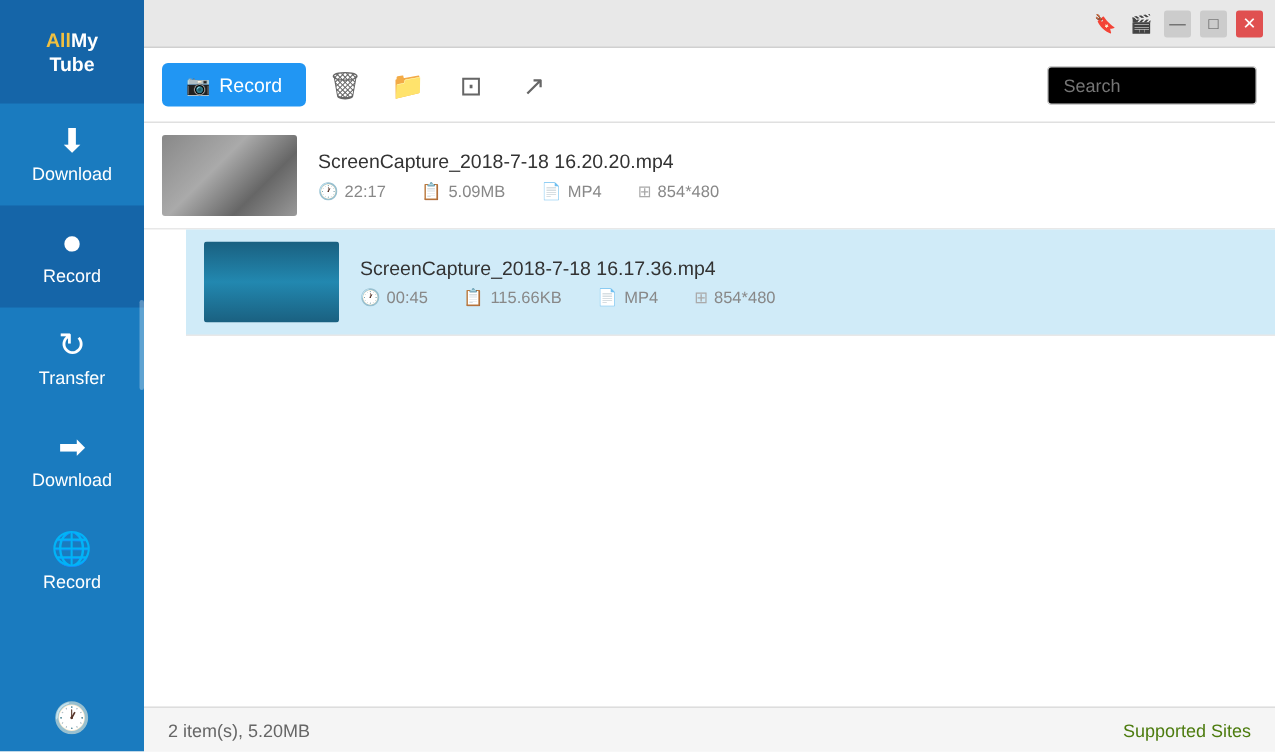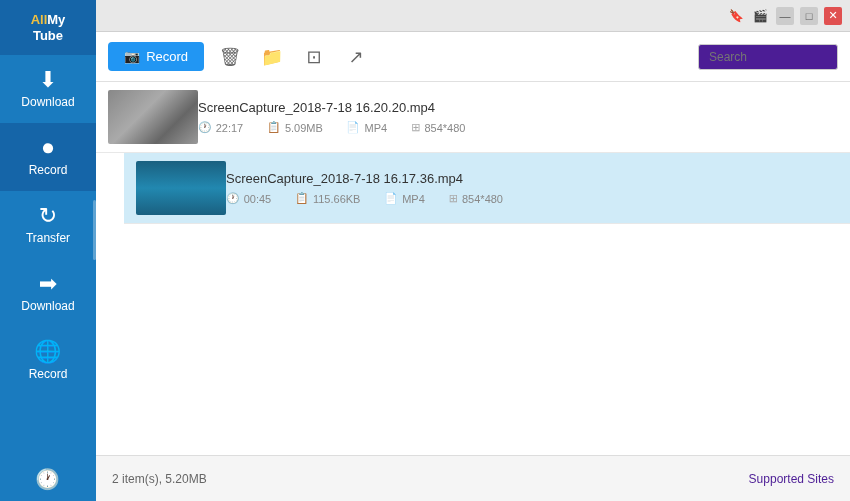--- a/index.html
+++ b/index.html
@@ -11,21 +11,21 @@
       background: #1a7bbf;
       display: flex;
       flex-direction: column;
       align-items: center;
       padding-top: 0;
       height: 501px;
       position: relative;
     }
     .sidebar-logo {
       width: 96px;
-      height: 55px;
+      height: 69px;
       background: #1565a8;
       display: flex;
       align-items: center;
       justify-content: center;
       padding: 8px;
     }
     .logo-text {
       color: white;
       font-size: 13px;
       font-weight: bold;
@@ -147,35 +147,36 @@
       border-radius: 4px;
     }
     .toolbar-spacer { flex: 1; }
     .search-box {
       border: 1px solid #ccc;
       border-radius: 3px;
       padding: 5px 10px;
       font-size: 12px;
       width: 140px;
       color: #999;
-      background: #4c1d95;
+      background: #000000;
     }
 
     
     .file-list {
       flex: 1;
       background: white;
       overflow-y: auto;
     }
     .file-item {
       display: flex;
       align-items: center;
       padding: 8px 12px;
       border-bottom: 1px solid #e8e8e8;
       cursor: pointer;
+      gap: 14px;
     }
     .file-item.selected { background: #d0ebf8; margin-left: 28px; }
     .file-thumb {
       width: 90px;
       height: 54px;
       border-radius: 2px;
       overflow: hidden;
       flex-shrink: 0;
       background: #555;
       position: relative;
@@ -209,32 +210,32 @@
     }
     .meta-item {
       display: flex;
       align-items: center;
       gap: 4px;
     }
     .meta-icon { font-size: 11px; color: #aaa; }
 
     
     .status-bar {
-      height: 46px;
+      height: 30px;
       background: #f5f5f5;
       border-top: 1px solid #ddd;
       display: flex;
       align-items: center;
       justify-content: space-between;
       padding: 0 16px;
       font-size: 12px;
       color: #666;
     }
     .supported-sites {
-      color: #4c1d95;
+      color: #4d7c0f;
       cursor: pointer;
       text-decoration: none;
     }
 
     
     .file-list::-webkit-scrollbar { width: 8px; }
     .file-list::-webkit-scrollbar-track { background: #f0f0f0; }
     .file-list::-webkit-scrollbar-thumb { background: #ccc; border-radius: 4px; }
 
     

